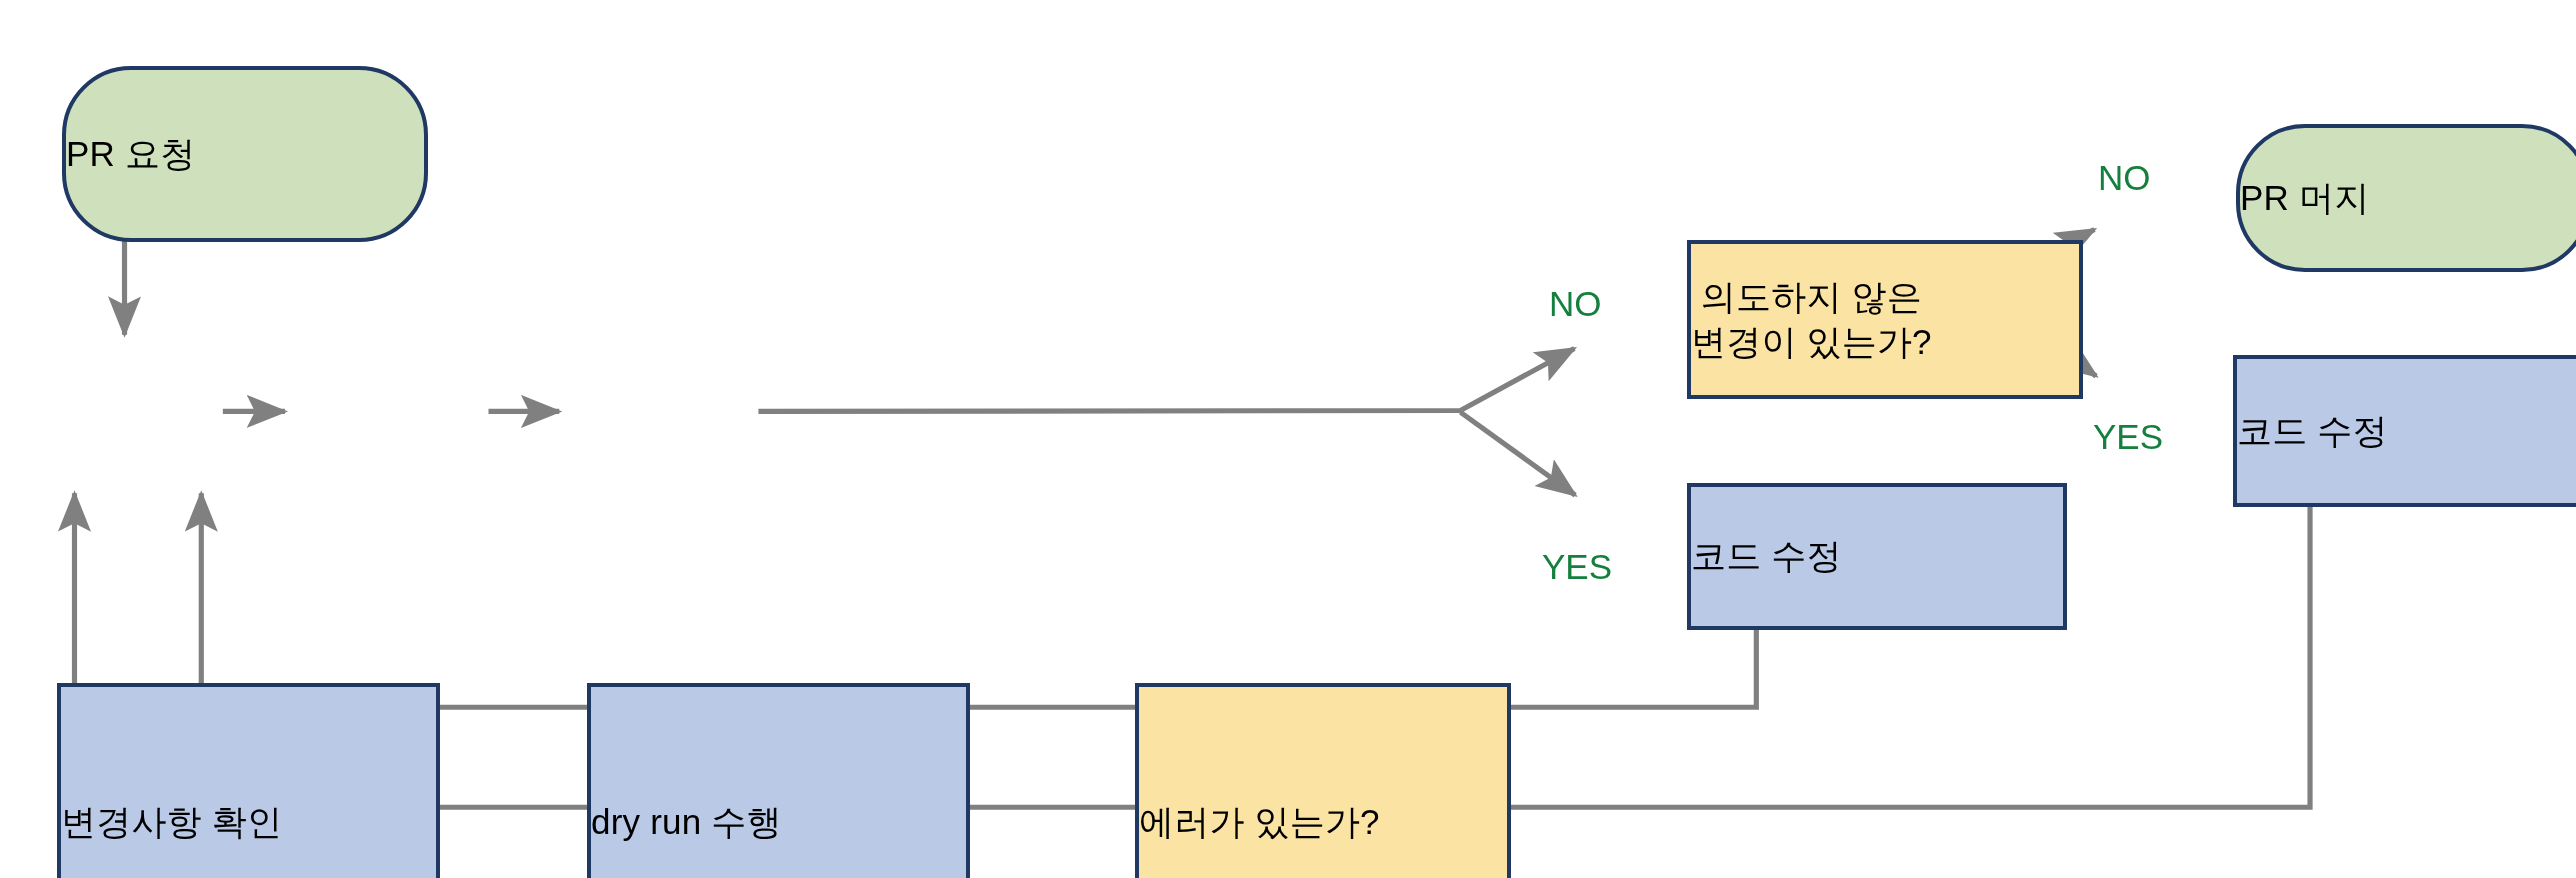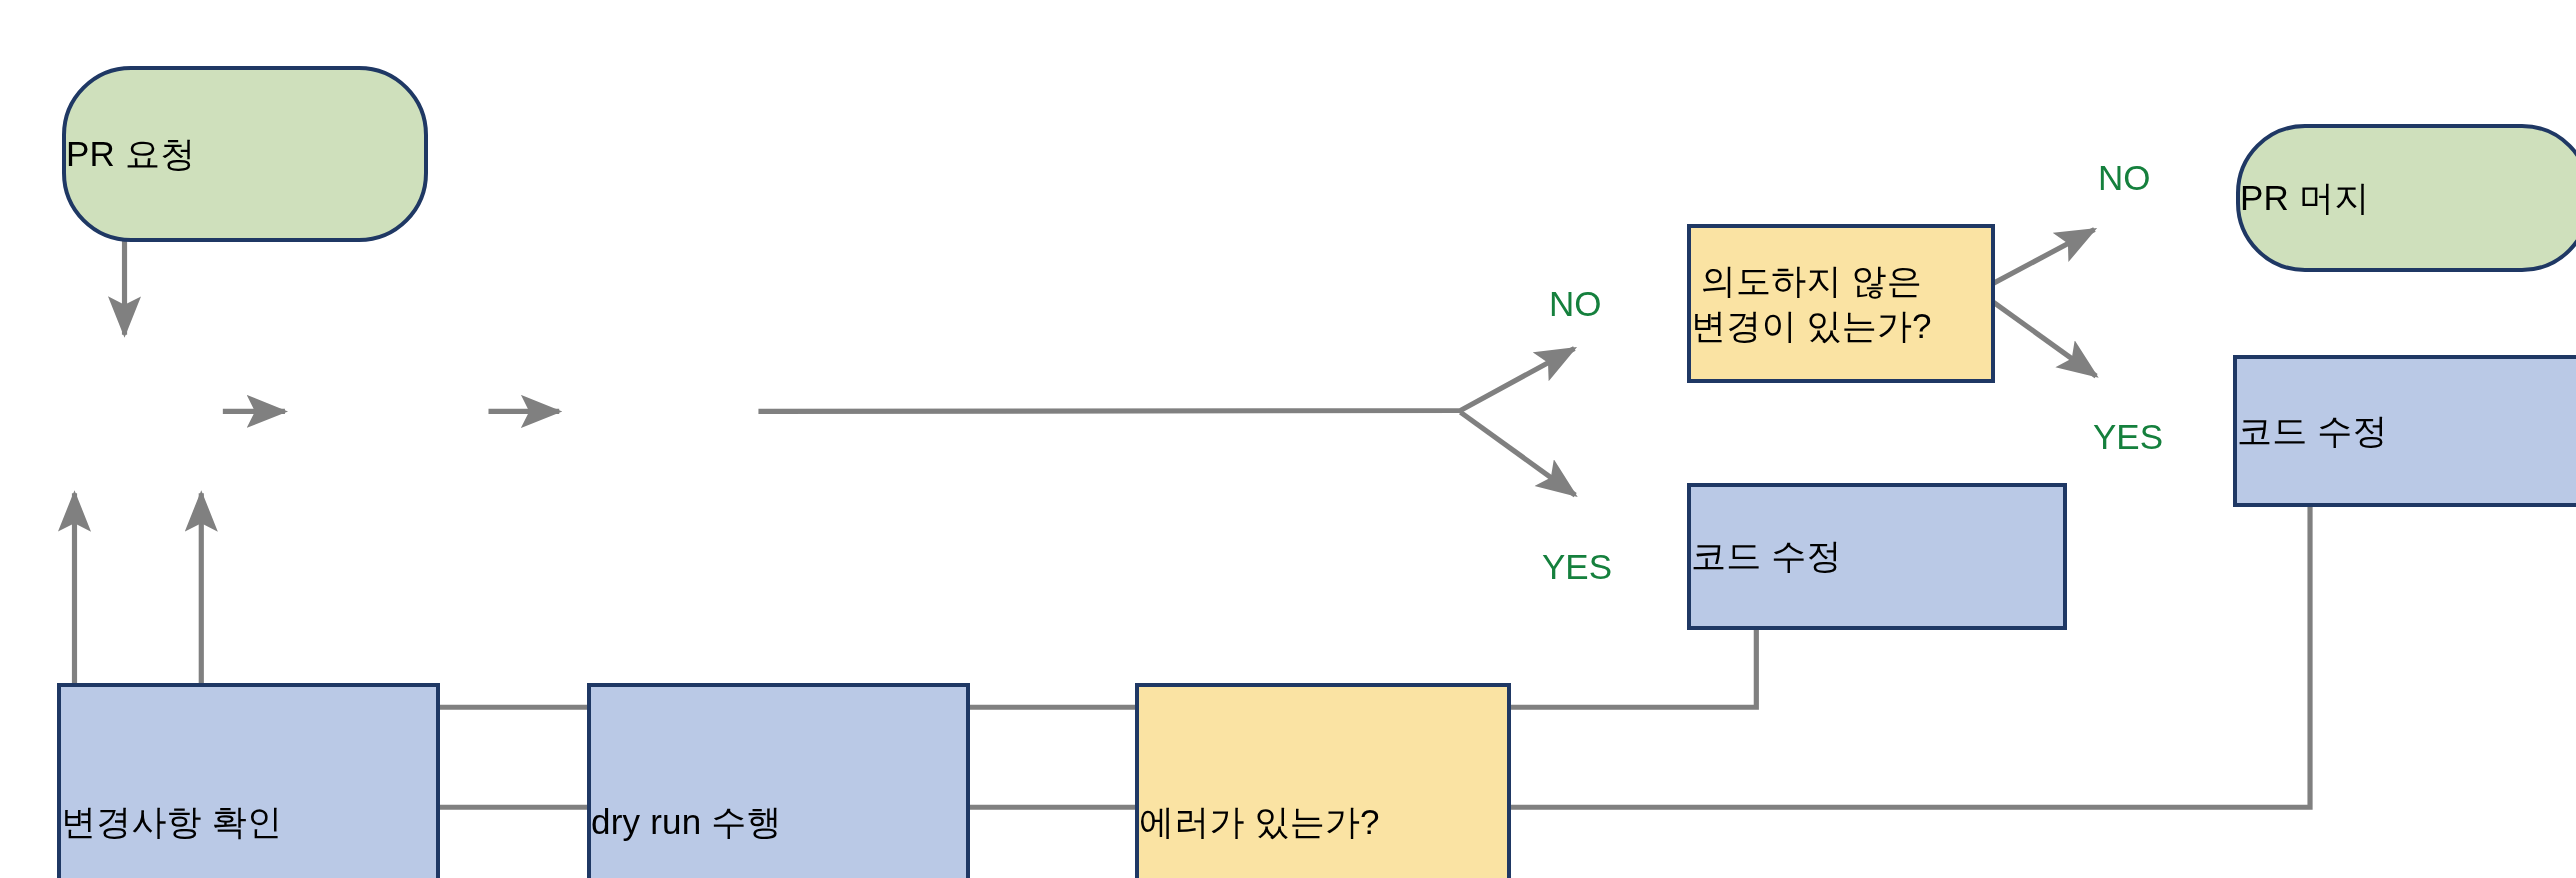--- a/index.html
+++ b/index.html
@@ -102,21 +102,21 @@
   </div>
 
   <div class="node process" style="left: 587px; top: 683px; width: 383px; height: 278px;">
     <span>dry run 수행</span>
   </div>
 
   <div class="node decision" style="left: 1135px; top: 683px; width: 376px; height: 278px;">
     <span>에러가 있는가?</span>
   </div>
 
-  <div class="node decision" style="left: 1687px; top: 224px; width: 308px; height: 159px;">
+  <div class="node decision" style="left: 1687px; top: 240px; width: 396px; height: 159px;">
     <span>의도하지 않은
 변경이 있는가?</span>
   </div>
 
   <div class="node terminator" style="left: 2236px; top: 124px; width: 355px; height: 148px;">
     <span>PR 머지</span>
   </div>
 
   <div class="node process" style="left: 1687px; top: 483px; width: 380px; height: 147px;">
     <span>코드 수정</span>

